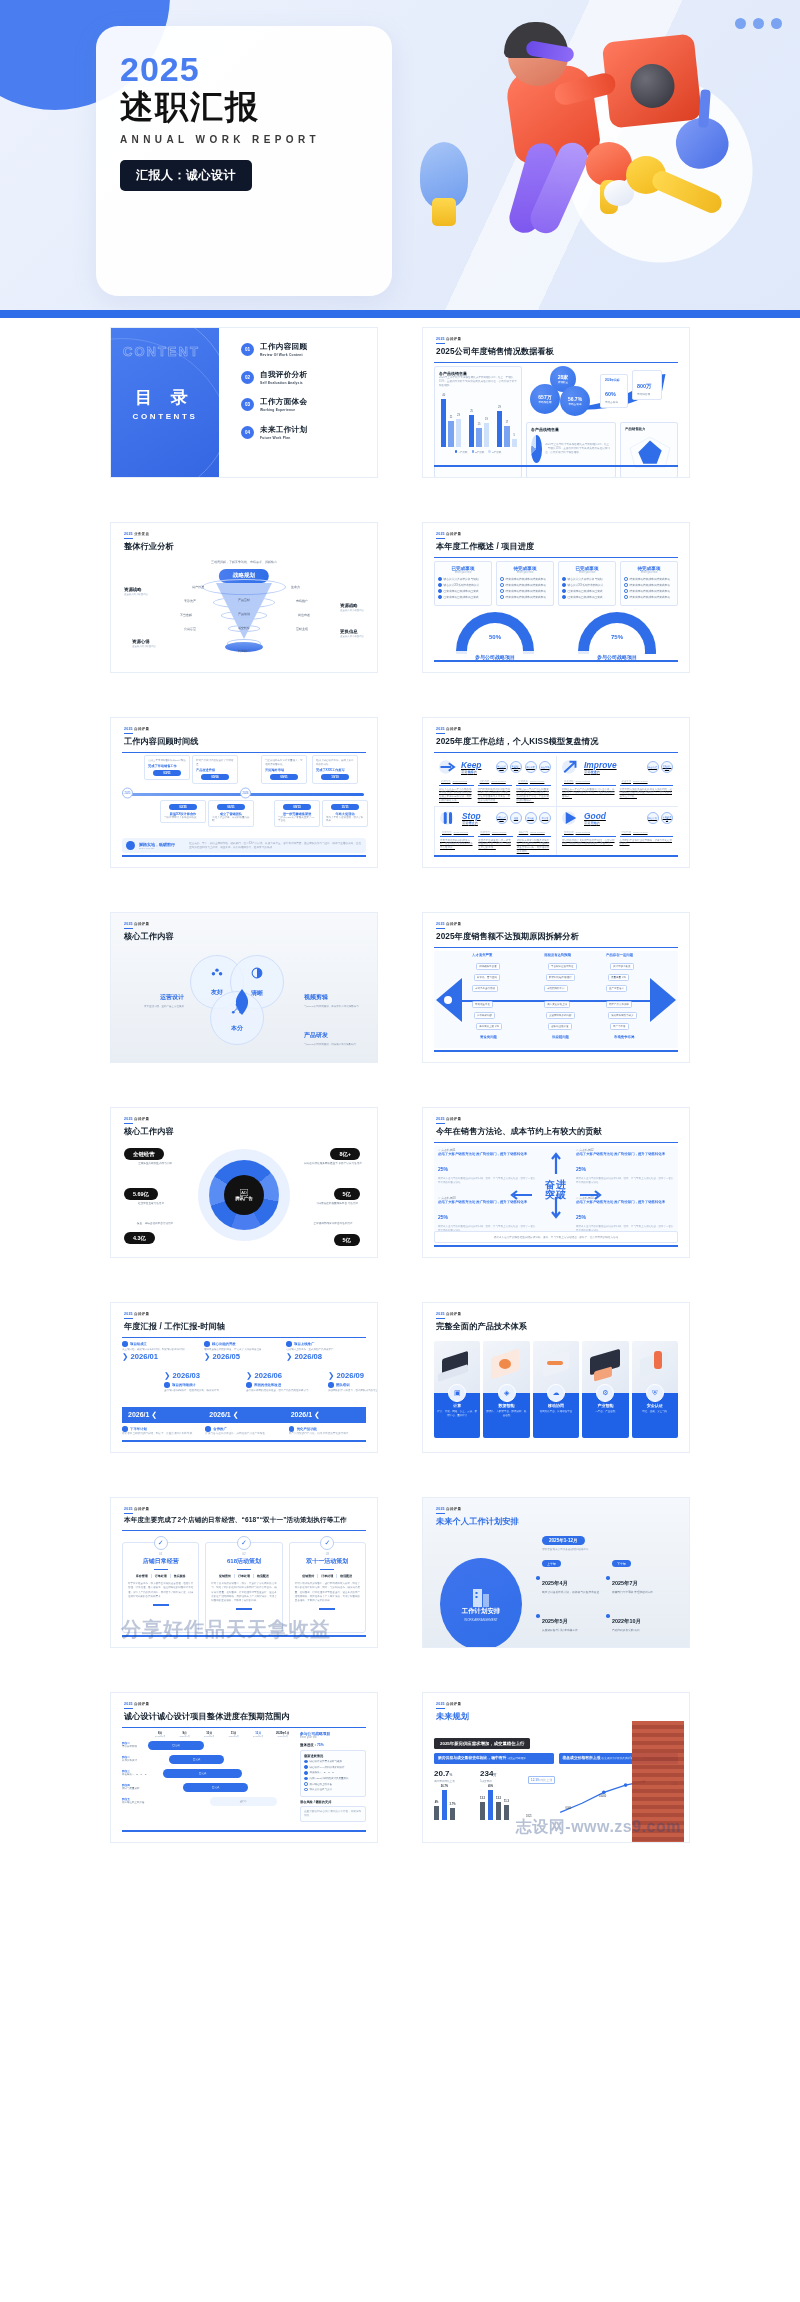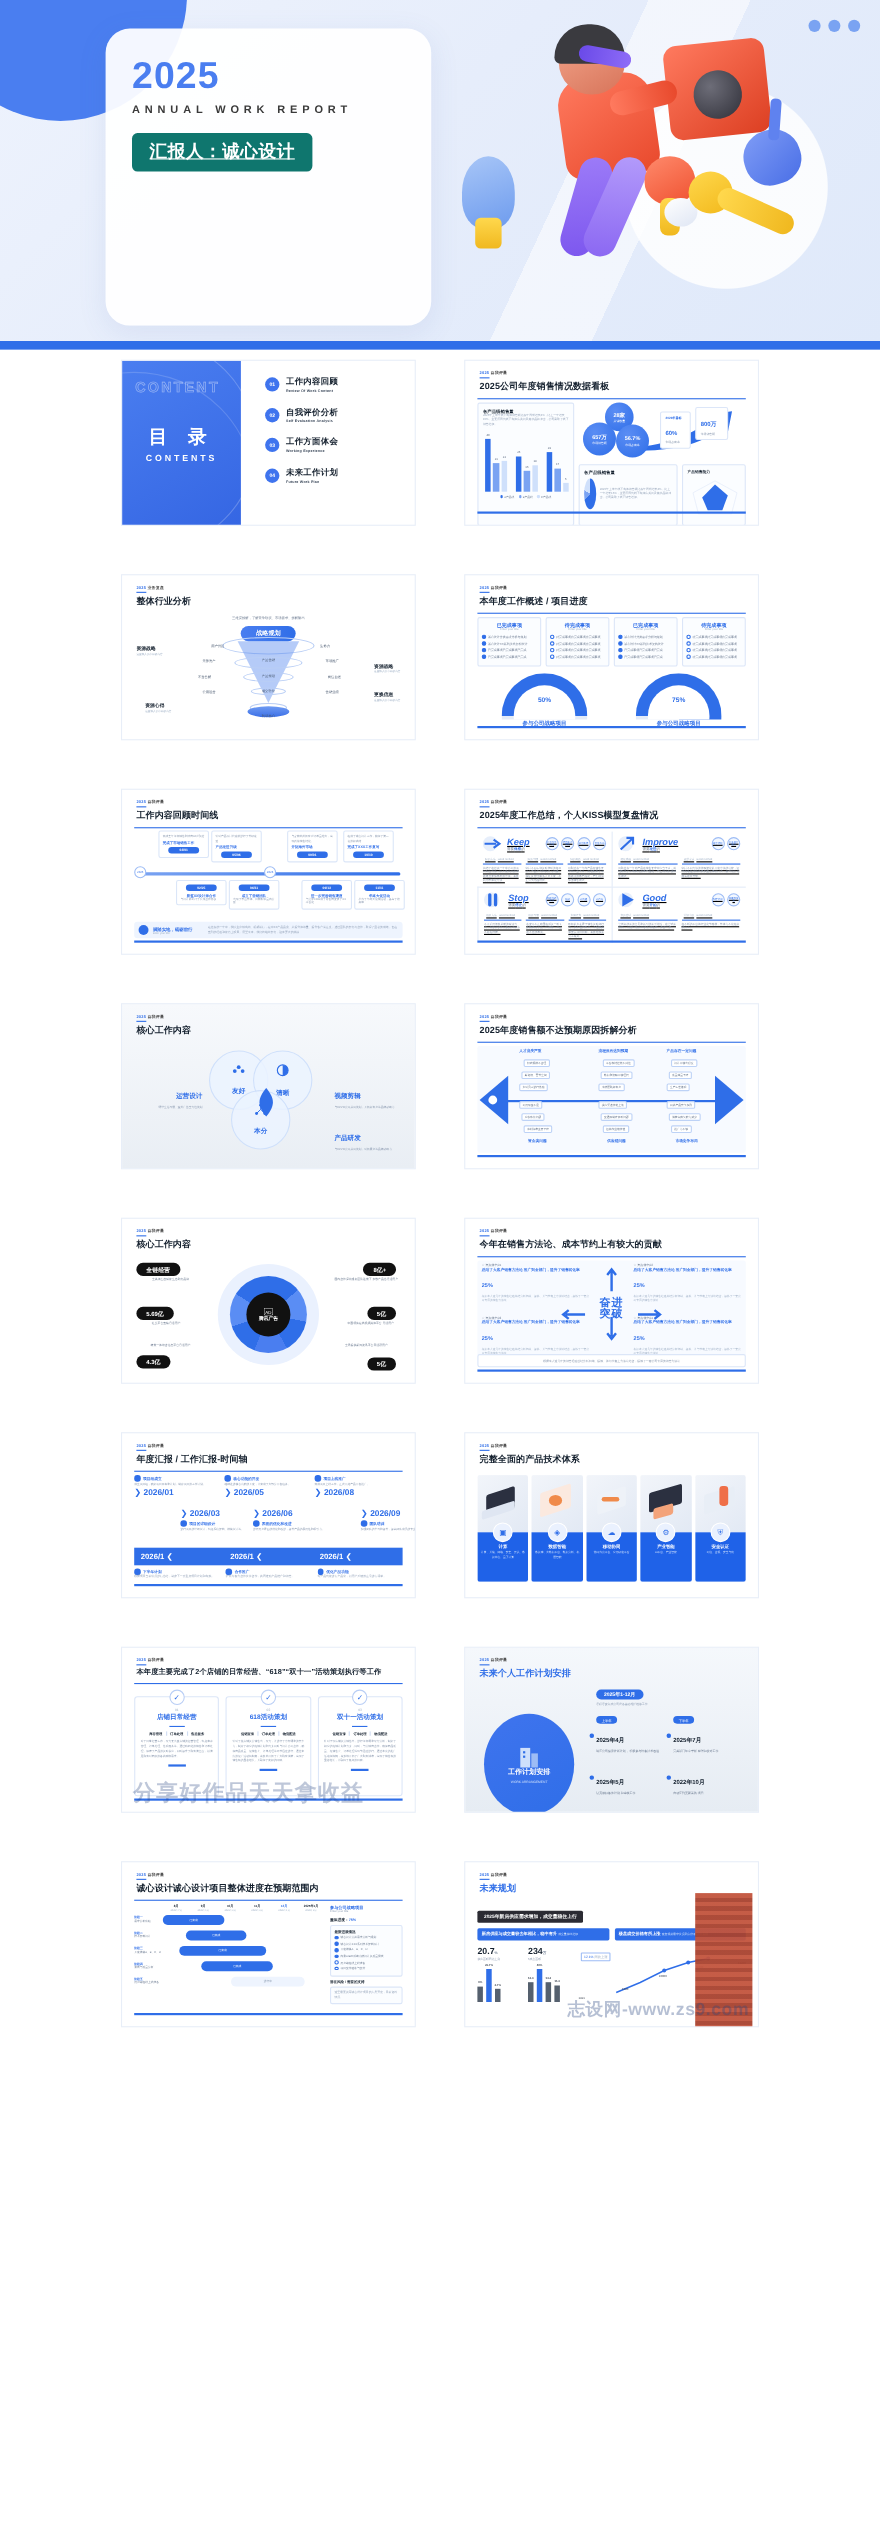--- a/index.html
+++ b/index.html
@@ -44,22 +44,22 @@
     font-size: 33px; font-weight: 900; color: #111; letter-spacing: 2px;
     line-height: 1.06; margin-top: 4px;
     font-family: "DejaVu Sans", "Liberation Sans", sans-serif;
   }
   .cover-title-en {
     font-size: 10px; letter-spacing: 4.4px; color: #3a3a3a; font-weight: 700;
     margin-top: 9px;
   }
   .cover-badge {
     display: inline-block; margin-top: 15px;
-    background: #0f766e; color: #fff; font-size: 16px; font-weight: 700;
-    padding: 7px 16px; border-radius: 5px; letter-spacing: .5px; text-decoration: underline;
+    background: #0f172a; color: #fff; font-size: 12px; font-weight: 700;
+    padding: 7px 16px; border-radius: 5px; letter-spacing: .5px;
   }
   .cover-watermark {
     position: absolute; left: 6px; top: 236px;
     font-size: 54px; font-weight: 900; letter-spacing: 4px;
     color: rgba(125,160,225,.18);
     font-family: "Liberation Sans", sans-serif;
   }
   .cover-dots { position: absolute; right: 18px; top: 18px; display: flex; gap: 7px; }
   .cover-dots i { width: 11px; height: 11px; border-radius: 50%; background: #7aa3f2; display: block; }
 
@@ -385,20 +385,21 @@
     <div class="sp sp-guitar"></div>
     <div class="sp sp-bulb"></div>
     <div class="sp sp-mar1"></div>
     <div class="sp sp-spoon"></div>
     <div class="sp sp-mar2"></div>
     <div class="sp sp-stick"></div>
   </div>
 
   <div class="cover-card">
     <div class="cover-year">2025</div>
+    <div class="cover-title-cn">述职汇报</div>
     <div class="cover-title-en">ANNUAL WORK REPORT</div>
     <div class="cover-badge">汇报人：诚心设计</div>
   </div>
 
   <div class="cover-rule"></div>
 </div>
 
 <div class="grid">
 
   <div class="slide s-contents">
@@ -1140,21 +1141,21 @@
           <div class="yt-date">❯ <span>2026/08</span></div>
         </div>
         <div class="yt-item" style="left:42px;top:30px">
           <div class="yt-date">❯ <span>2026/03</span></div>
           <div class="hd" style="margin-top:2px">
               <span class="ic"></span>
               <h6>项目的详细设计</h6>
             </div>
           <p>进行项目的详细设计，包括系统架构、模块设计等。</p>
         </div>
-        <div class="yt-item" style="left:108px;top:30px">
+        <div class="yt-item" style="left:124px;top:30px">
           <div class="yt-date">❯ <span>2026/06</span></div>
           <div class="hd" style="margin-top:2px">
               <span class="ic"></span>
               <h6>界面的优化和改进</h6>
             </div>
           <p>进行用户界面的优化和改进，提升产品的易用性和吸引力。</p>
         </div>
         <div class="yt-item" style="left:206px;top:30px">
           <div class="yt-date">❯ <span>2026/09</span></div>
           <div class="hd" style="margin-top:2px">

